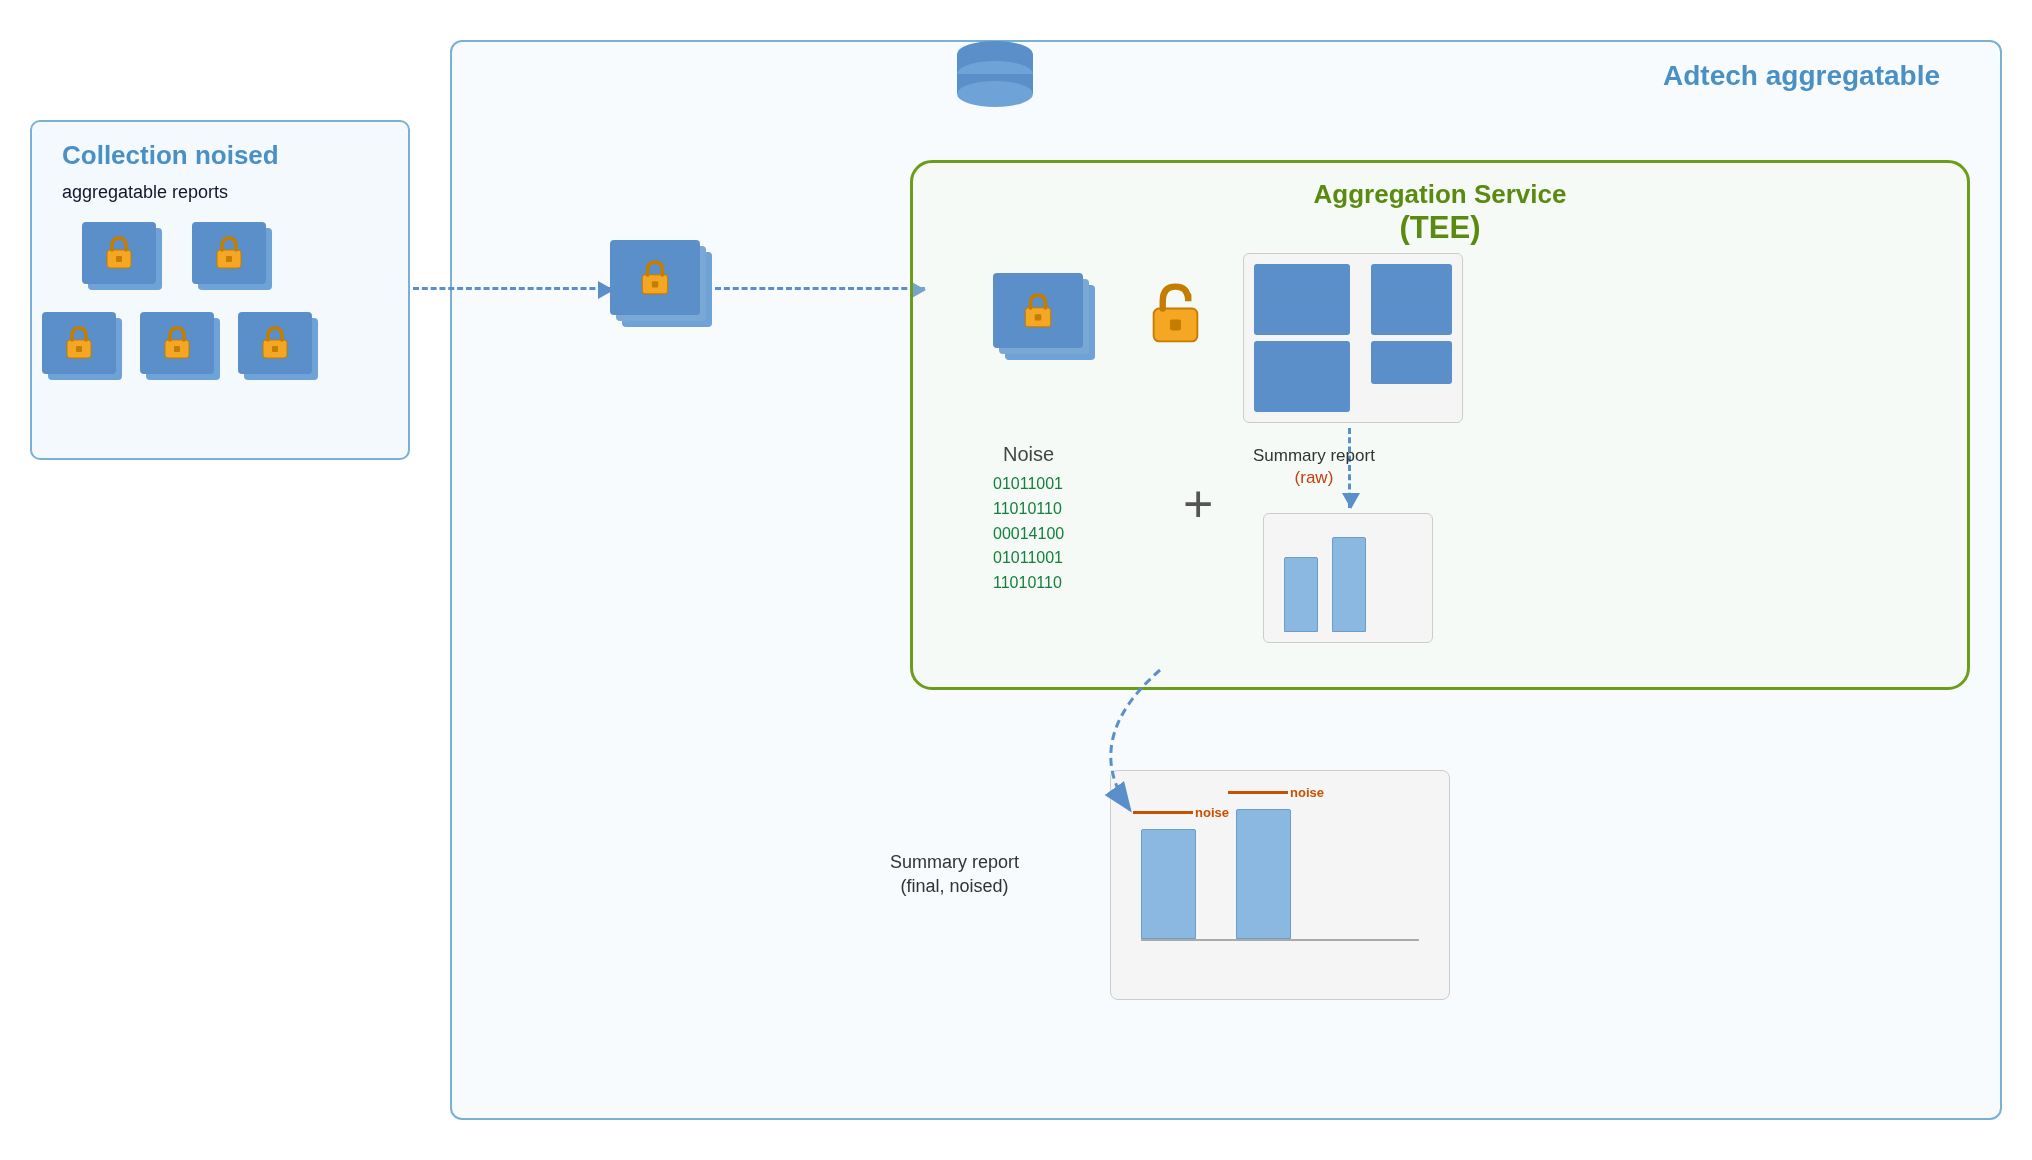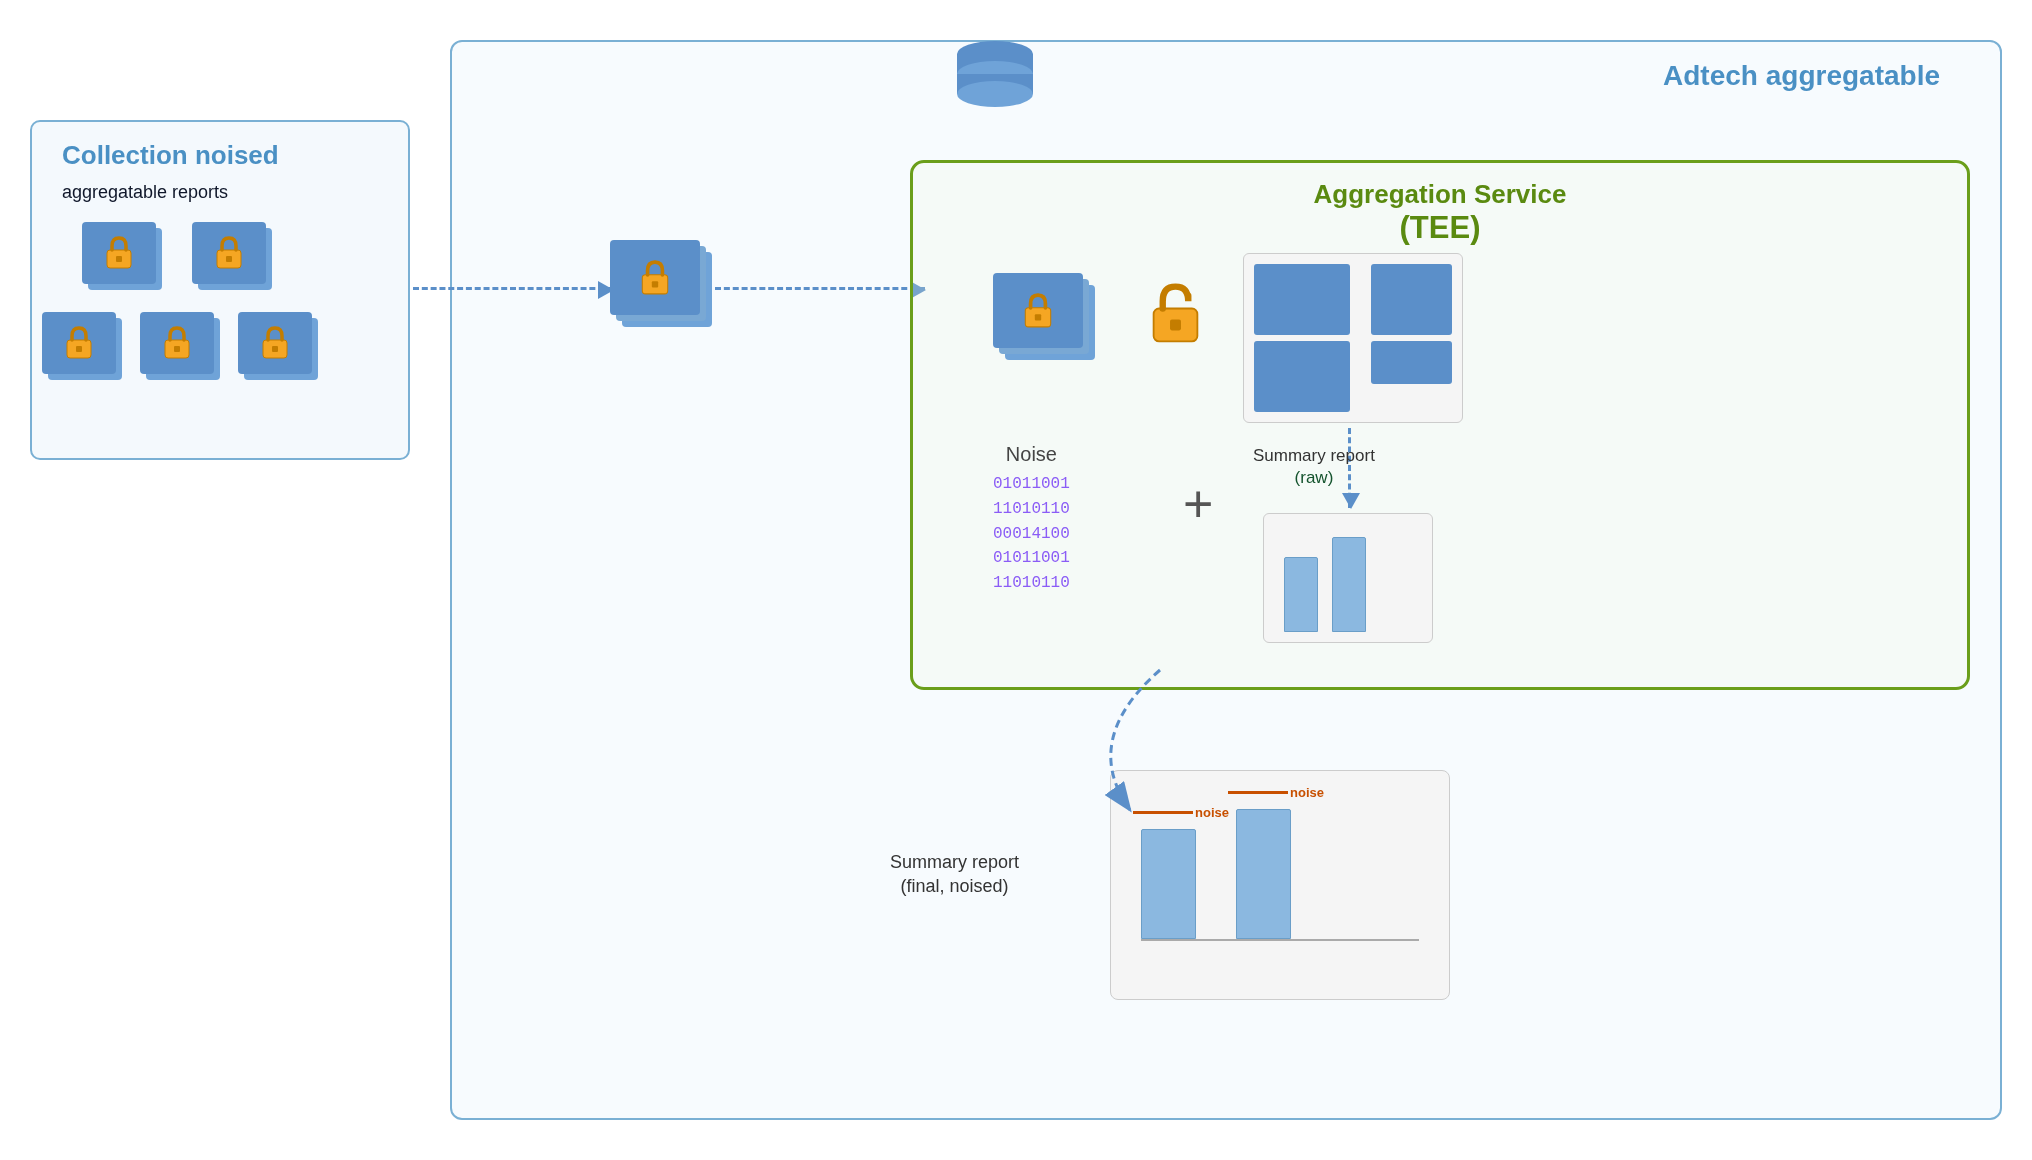--- a/index.html
+++ b/index.html
@@ -160,21 +160,21 @@
         <path d="M8 14 V10 Q8 2 15 2 Q22 2 22 10 V14" fill="none" stroke="#c47d00" stroke-width="3.5" stroke-linecap="round"></path>
         <rect x="12" y="20" width="6" height="6" rx="1" fill="#c47d00"></rect>
       </svg>
     </div>
   </div>
 
   <div style="position:absolute; top:247px; left:685px; width:210px; height:3px; border-top:3px dashed #5b8fc9;">
     <div style="position:absolute; right:-1px; top:-9px; width:0; height:0; border-top:9px solid transparent; border-bottom:9px solid transparent; border-left:16px solid #5b8fc9;"></div>
   </div>
 
-  <div style="position:absolute; top:120px; left:880px; width:1060px; height:530px; border:3px solid #6a9e1a; border-radius:14px; background:rgba(240,248,220,0.2);">
+  <div style="position:absolute; top:120px; left:880px; width:1060px; height:530px; border:3px solid #6a9e1a; border-radius:22px; background:rgba(240,248,220,0.2);">
 
     <div style="position:absolute; top:16px; left:50%; transform:translateX(-50%); text-align:center; white-space:nowrap;">
       <div style="font-size:26px; font-weight:bold; color:#5a8a10;">Aggregation Service</div>
       <div style="font-size:31px; font-weight:bold; color:#5a8a10;">(TEE)</div>
     </div>
 
     <div style="position:absolute; top:110px; left:80px;">
       <div style="position:absolute; top:12px; left:12px; width:90px; height:75px; background:#6fa3d8; border-radius:4px;"></div>
       <div style="position:absolute; top:6px; left:6px; width:90px; height:75px; background:#79a8d4; border-radius:4px;"></div>
       <div style="position:absolute; top:0; left:0; width:90px; height:75px; background:#5b8fc9; border-radius:4px; display:flex; align-items:center; justify-content:center;">
@@ -203,33 +203,33 @@
         <div style="background:#5b8fc9; border-radius:3px; margin-left:15px; height:60%;"></div>
       </div>
     </div>
 
     <div style="position:absolute; top:265px; left:435px; width:3px; height:80px; border-left:3px dashed #5b8fc9;">
       <div style="position:absolute; bottom:-1px; left:-9px; width:0; height:0; border-left:9px solid transparent; border-right:9px solid transparent; border-top:16px solid #5b8fc9;"></div>
     </div>
 
     <div style="position:absolute; top:282px; left:340px; text-align:center; line-height:1.3;">
       <div style="font-size:17px; color:#333;">Summary report</div>
-      <div style="font-size:17px; color:#14532d;">(raw)</div>
+      <div style="font-size:17px; color:#c2410c;">(raw)</div>
     </div>
 
     <div style="position:absolute; top:350px; left:350px; width:170px; height:130px; background:#f5f5f5; border:1.5px solid #ccc; border-radius:6px;">
       <div style="display:flex; align-items:flex-end; gap:14px; padding:12px 20px 10px; height:100%;">
         <div style="background:#8bb8e0; border:1px solid #6a9ec8; width:34px; height:75px; border-radius:2px 2px 0 0;"></div>
         <div style="background:#8bb8e0; border:1px solid #6a9ec8; width:34px; height:95px; border-radius:2px 2px 0 0;"></div>
       </div>
     </div>
 
     <div style="position:absolute; top:280px; left:80px;">
       <div style="font-size:20px; color:#444; margin-bottom:6px; text-align:center;">Noise</div>
-      <div style="font-family:Liberation Mono, monospace; font-size:16px; color:#8b5cf6; line-height:1.55;text-align:center;">
+      <div style="font-family:Liberation Sans, sans-serif; font-size:16px; color:#15803d; line-height:1.55;">
         <div>01011001</div>
         <div>11010110</div>
         <div>00014100</div>
         <div>01011001</div>
         <div>11010110</div>
       </div>
     </div>
 
     <div style="position:absolute; top:315px; left:270px; font-size:52px; color:#555; font-weight:300; line-height:1;">+</div>
 

